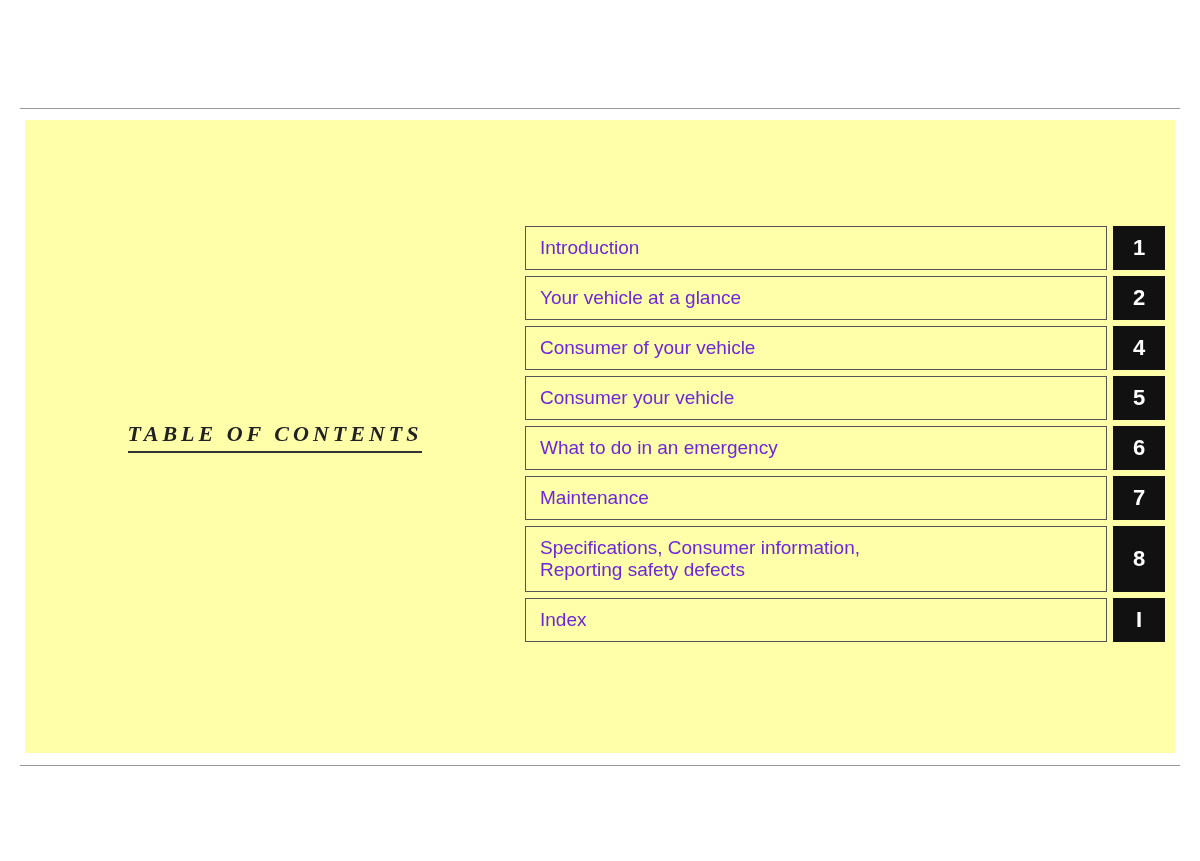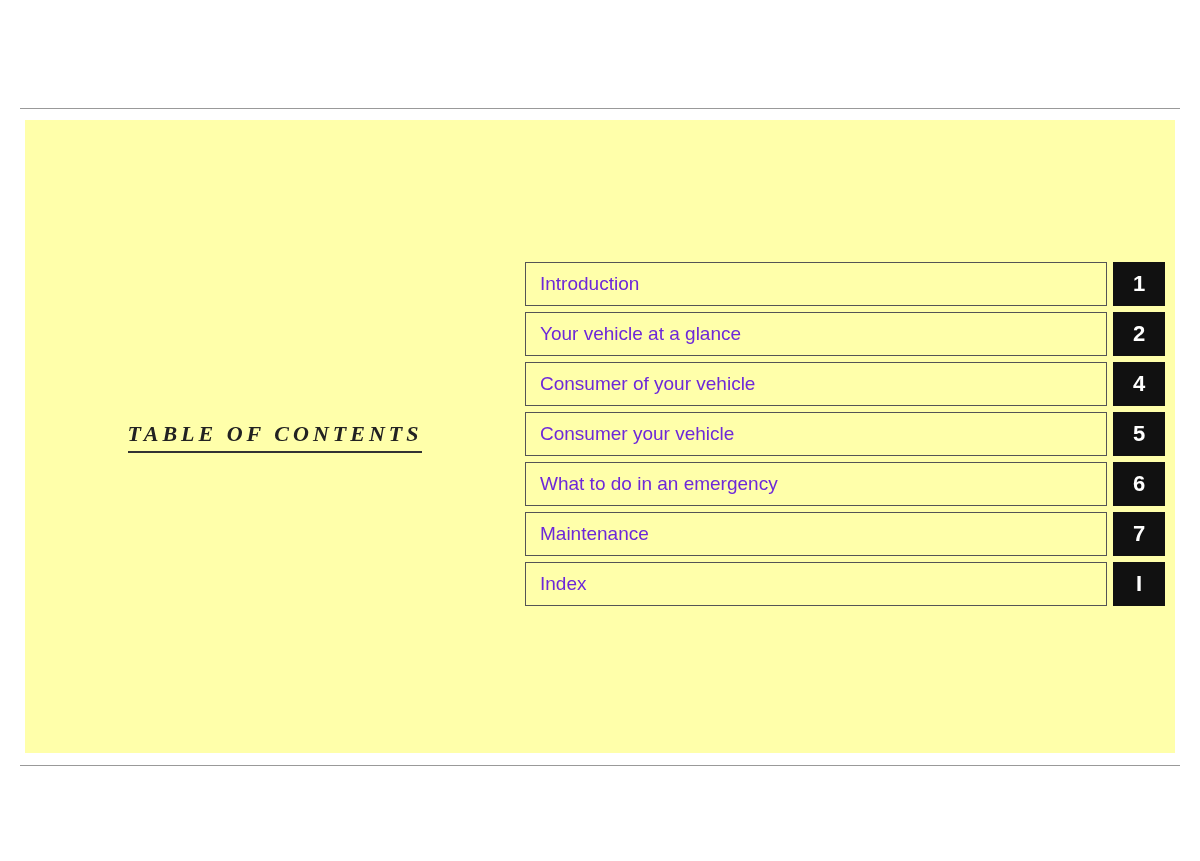--- a/index.html
+++ b/index.html
@@ -173,20 +173,27 @@
         <div class="toc-number">6</div>
       </div>
 
       <div class="toc-row">
         <div class="toc-label">
           <span>Maintenance</span>
         </div>
         <div class="toc-number">7</div>
       </div>
 
+      <div class="toc-row">
+        <div class="toc-label two-line">
+          <span>Specifications, Consumer information,</span>
+          <span>Reporting safety defects</span>
+        </div>
+        <div class="toc-number">8</div>
+      </div>
 
       <div class="toc-row">
         <div class="toc-label">
           <span>Index</span>
         </div>
         <div class="toc-number">I</div>
       </div>
 
     </div>
   </div>

